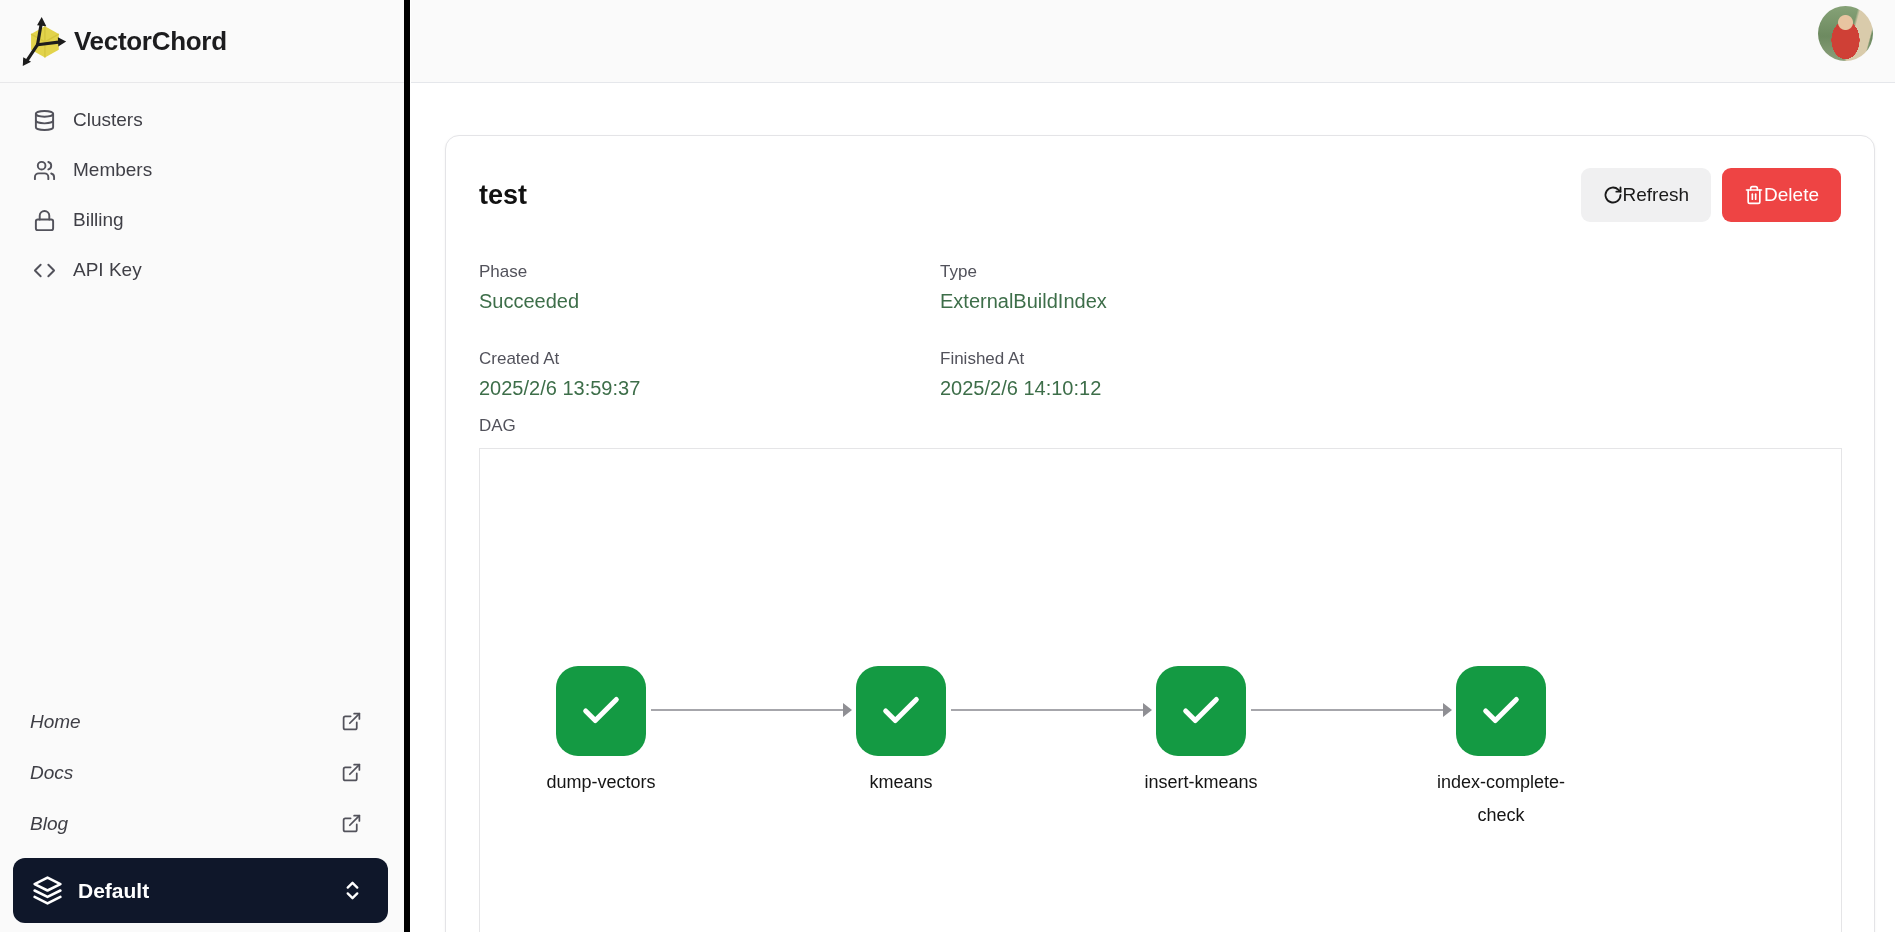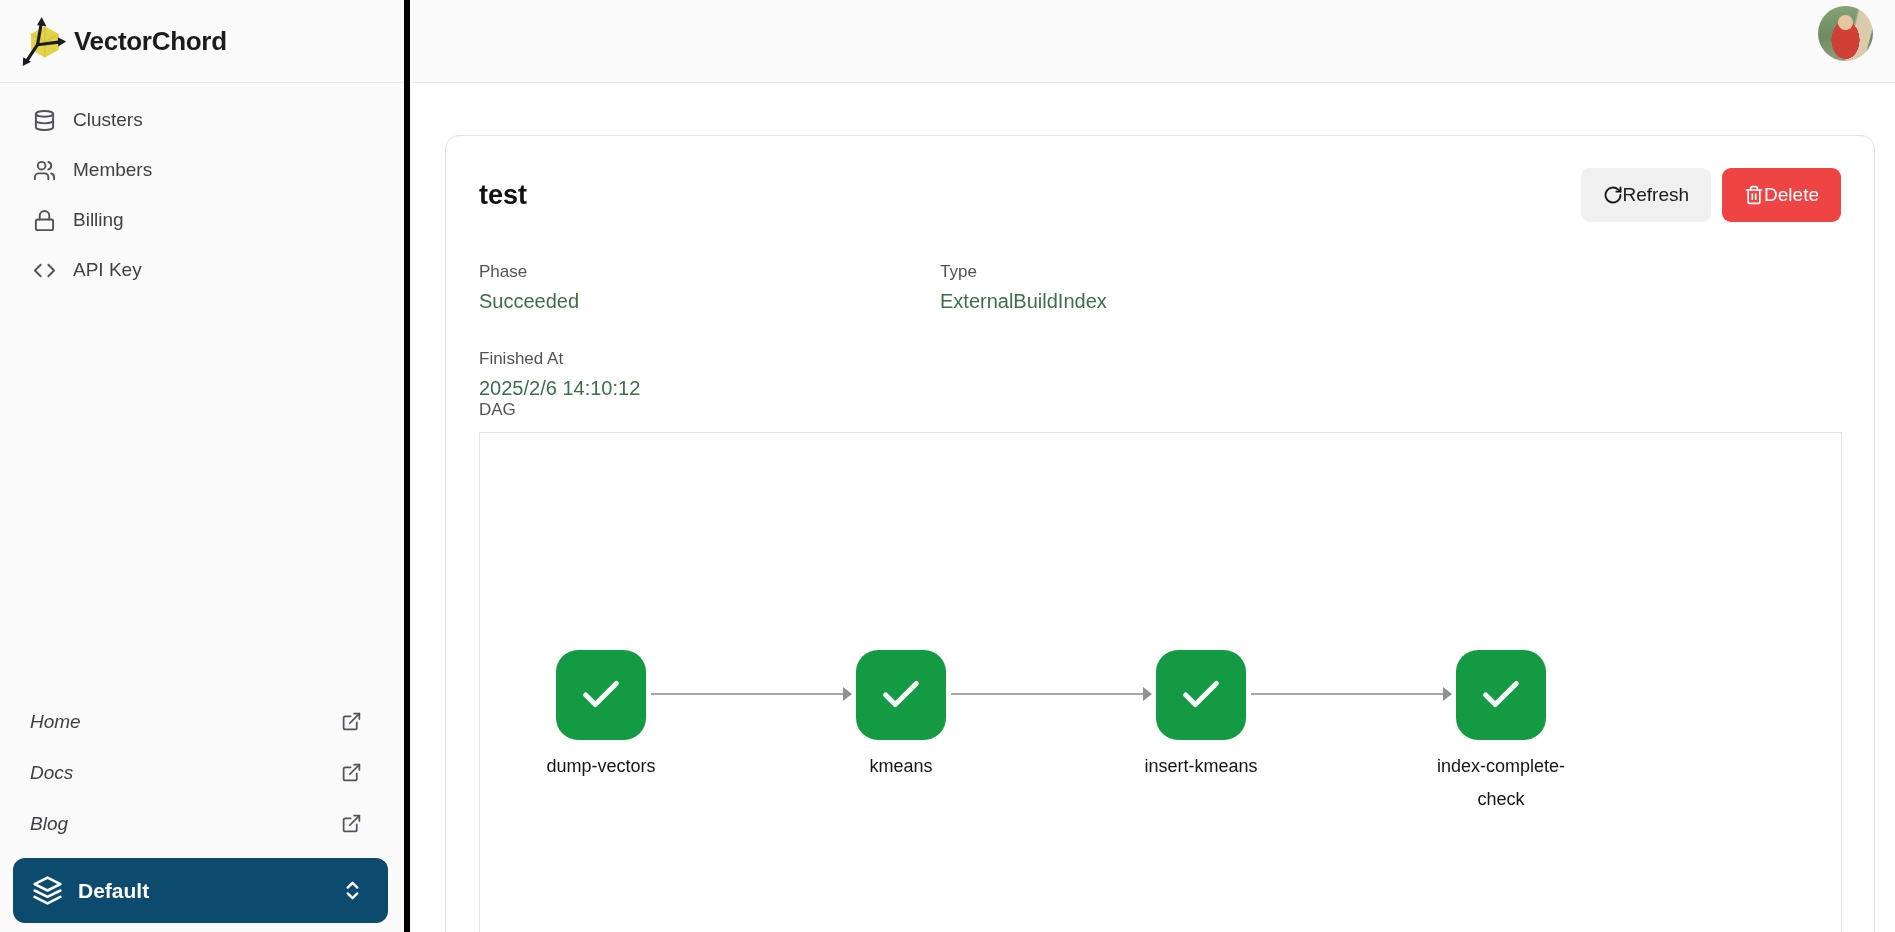--- a/index.html
+++ b/index.html
@@ -18,21 +18,21 @@
   .nav-item{height:50px;display:flex;align-items:center;padding-left:33px;gap:17px;
     color:#3f3f46;font-size:19px;cursor:pointer;}
   .nav-item svg{width:23px;height:23px;color:#52525b;flex:0 0 auto;}
 
   .side-links{position:absolute;left:0;right:0;top:696px;font-style:italic;}
   .side-link{height:51px;display:flex;align-items:center;padding:0 42px 0 30px;
     font-size:19px;color:#3f3f46;cursor:pointer;}
   .side-link svg{margin-left:auto;width:21px;height:21px;color:#52525b;}
 
   .workspace-btn{position:absolute;left:13px;bottom:9px;width:375px;height:65px;
-    border-radius:12px;background:#0c4a6e;display:flex;align-items:center;
+    border-radius:12px;background:#0f172a;display:flex;align-items:center;
     padding:0 24px 0 19px;color:#fff;cursor:pointer;border:none;}
   .workspace-btn .layers{width:31px;height:31px;}
   .workspace-label{font-size:21px;font-weight:600;margin-left:15px;color:#fff;}
   .workspace-btn .chevrons{margin-left:auto;width:23px;height:23px;}
 
   
   .topbar{position:fixed;left:411px;right:0;top:0;height:83px;background:#fafafa;
     border-bottom:1px solid #e5e7eb;}
   .avatar{position:absolute;top:6px;right:22px;width:55px;height:55px;border-radius:50%;
     cursor:pointer;overflow:hidden;
@@ -54,21 +54,21 @@
     font-size:19px;font-weight:500;border:none;cursor:pointer;padding:0 22px;
     font-family:"Liberation Sans", sans-serif;}
   .btn svg{width:20px;height:20px;}
   .btn-refresh{background:#f0f0f1;color:#1a1a1a;}
   .btn-delete{background:#ee4444;color:#fff;}
 
   .info-grid{margin-top:40px;display:grid;grid-template-columns:461px auto;row-gap:36px;}
   .field-label{font-size:17px;color:#52525b;}
   .field-value{margin-top:8px;font-size:20px;color:#3d6e49;}
 
-  .dag-label{font-size:17px;color:#52525b;}
+  .dag-label{margin-top:16px;font-size:17px;color:#52525b;}
   .dag-box{margin-top:12px;position:relative;width:1363px;height:560px;
     border:1px solid #e5e5e7;background:#fff;}
   .dag-node{position:absolute;top:217px;width:90px;height:90px;border-radius:22px;
     background:#149a43;display:flex;align-items:center;justify-content:center;cursor:pointer;}
   .dag-node svg{width:46px;height:46px;color:#fff;}
   .dag-node-label{position:absolute;top:317px;width:160px;text-align:center;
     font-size:18px;line-height:33px;color:#151515;}
   .n1{left:76px;}  .l1{left:41px;}
   .n2{left:376px;} .l2{left:341px;}
   .n3{left:676px;} .l3{left:641px;}
@@ -207,20 +207,24 @@
     <div class="info-grid">
       <div>
         <div class="field-label">Phase</div>
         <div class="field-value">Succeeded</div>
       </div>
       <div>
         <div class="field-label">Type</div>
         <div class="field-value">ExternalBuildIndex</div>
       </div>
       <div>
+        <div class="field-label">Created At</div>
+        <div class="field-value">2025/2/6 13:59:37</div>
+      </div>
+      <div>
         <div class="field-label">Finished At</div>
         <div class="field-value">2025/2/6 14:10:12</div>
       </div>
     </div>
 
     <div class="dag-label">DAG</div>
 
     <div class="dag-box">
       <div class="dag-node n1">
         <svg viewBox="0 0 24 24" fill="none" stroke="currentColor" stroke-width="2.6" stroke-linecap="round" stroke-linejoin="round">

